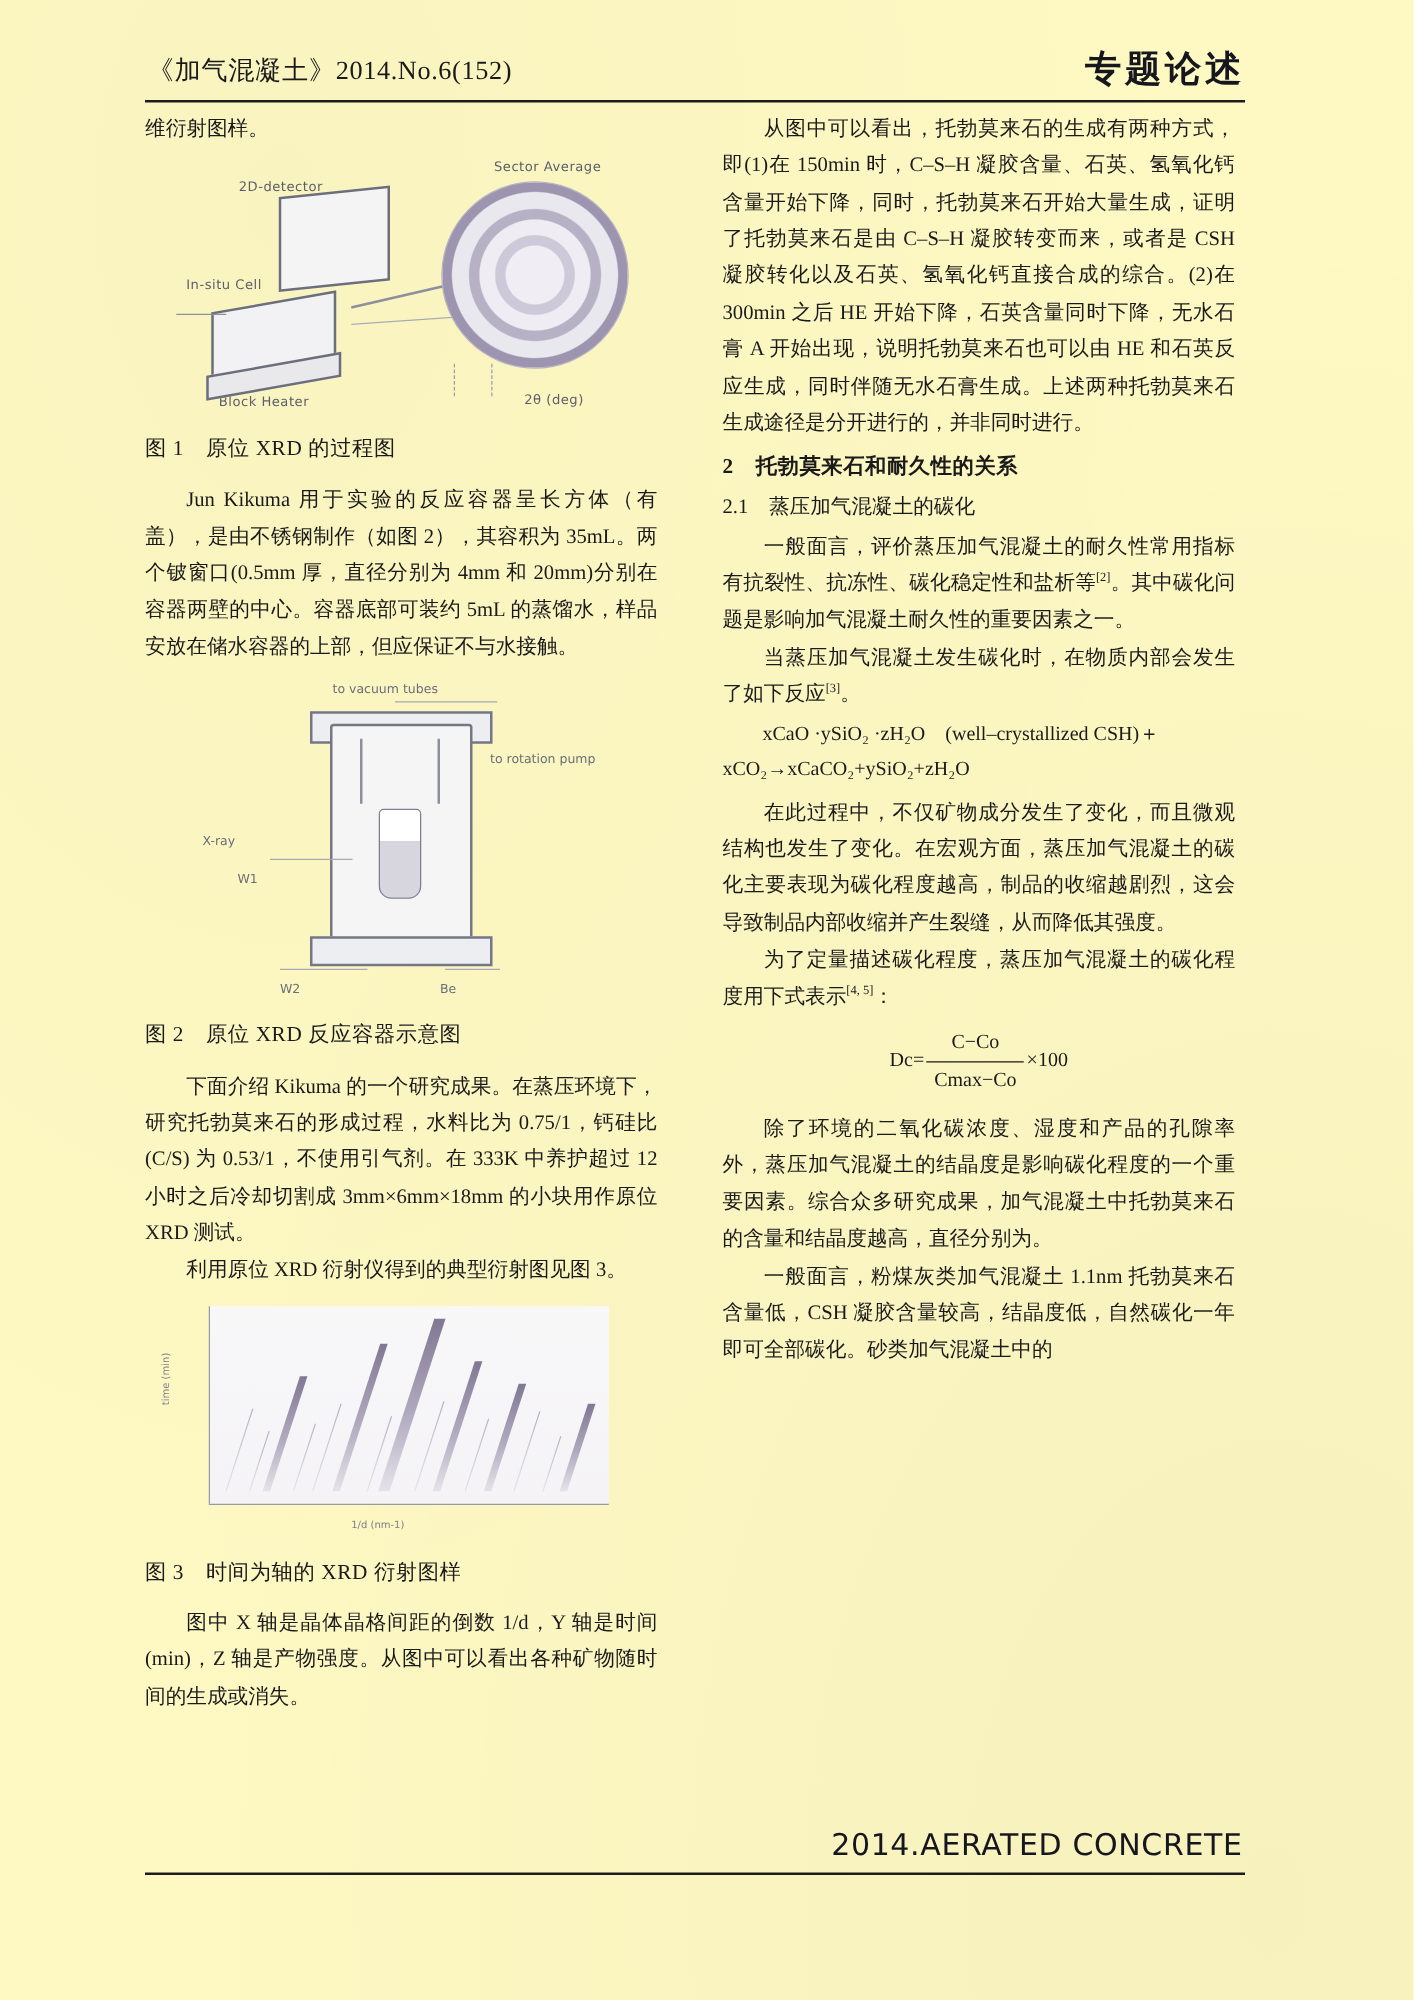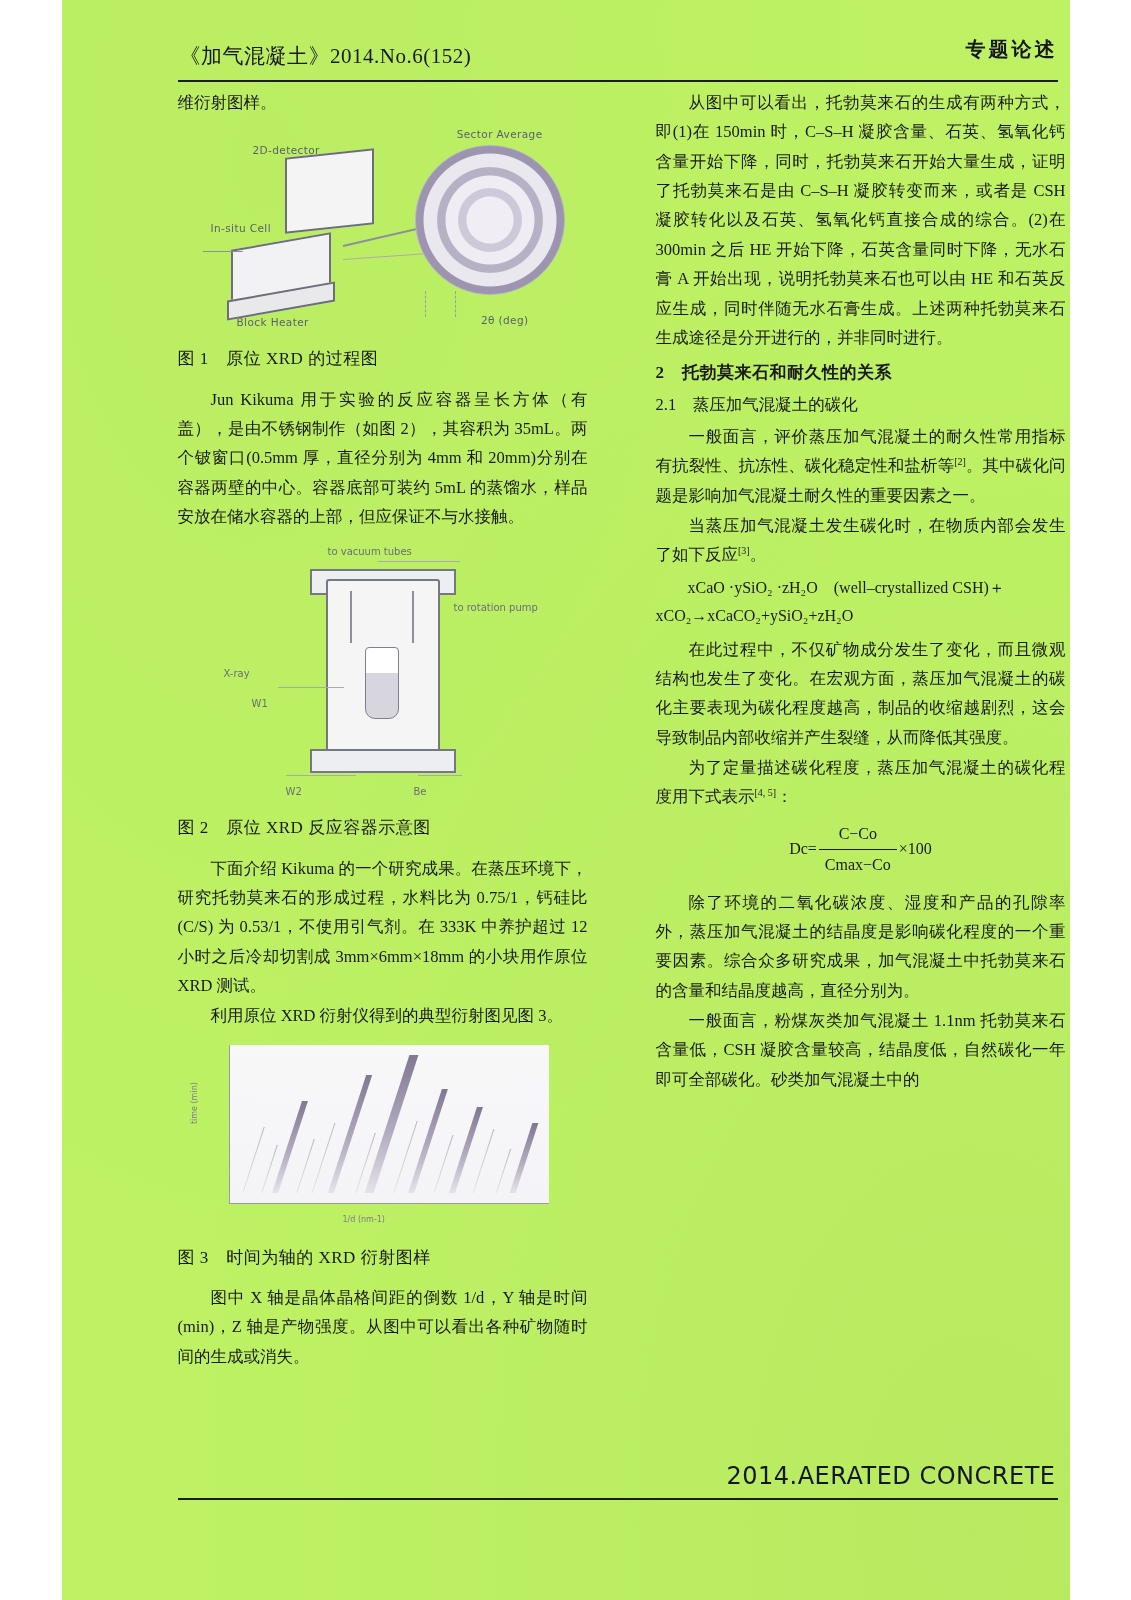--- a/index.html
+++ b/index.html
@@ -6,24 +6,24 @@
     margin: 0;
     padding: 0;
     background: #ffffff;
   }
   body {
     font-family: "Liberation Serif", "DejaVu Serif", serif;
     color: #1a1a1a;
   }
   .page {
     position: relative;
-    width: 1008px;
+    width: 1131px;
     height: 1600px;
     margin: 0 auto;
-    background: #bef264;
+    background: #fef9c3;
     overflow: hidden;
     box-sizing: border-box;
   }
   
   .scan-tint {
     position: absolute;
     inset: 0;
     background:
       radial-gradient(ellipse at 20% 10%, rgba(0,0,0,0.02), transparent 60%),
       radial-gradient(ellipse at 90% 95%, rgba(0,0,0,0.03), transparent 65%);
@@ -48,21 +48,21 @@
     font-size: 21px;
     letter-spacing: 0.5px;
     white-space: nowrap;
   }
   .header-badge {
     position: absolute;
     right: 0px;
     top: 0px;
     font-family: "DejaVu Serif", serif;
     font-weight: bold;
-    font-size: 20px;
+    font-size: 29px;
     letter-spacing: 3px;
     color: #16161f;
   }
   .rule-top {
     position: absolute;
     left: 8px;
     right: 0;
     top: 44px;
     border-top: 2px solid #1c1c1c;
   }
@@ -76,21 +76,21 @@
   }
   .col {
     position: absolute;
     top: 0;
     width: 410px;
     font-size: 16.5px;
     line-height: 1.78;
     text-align: justify;
   }
   .col-left { left: 8px; }
-  .col-right { left: 486px; }
+  .col-right { left: 470px; }
 
   p {
     margin: 0 0 1px 0;
     text-align: justify;
     text-justify: inter-ideograph;
   }
   p.indent { text-indent: 2em; }
 
   h2.sec {
     font-size: 17px;

